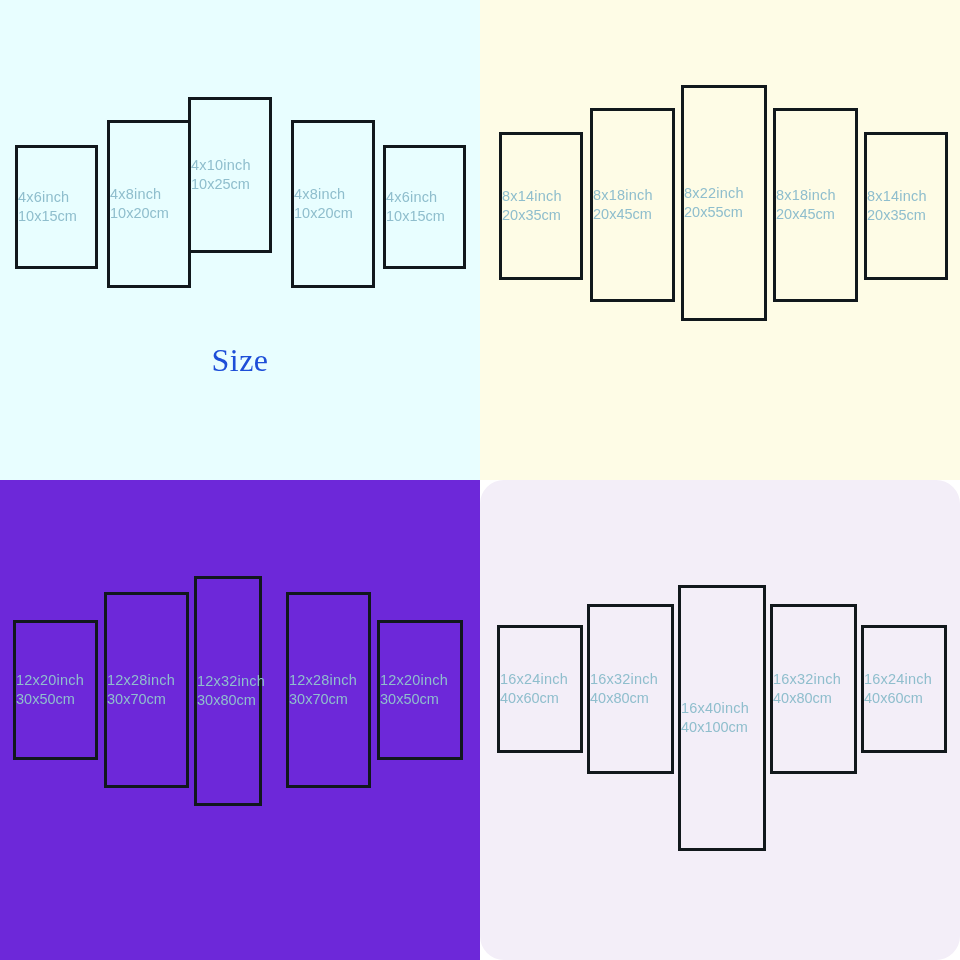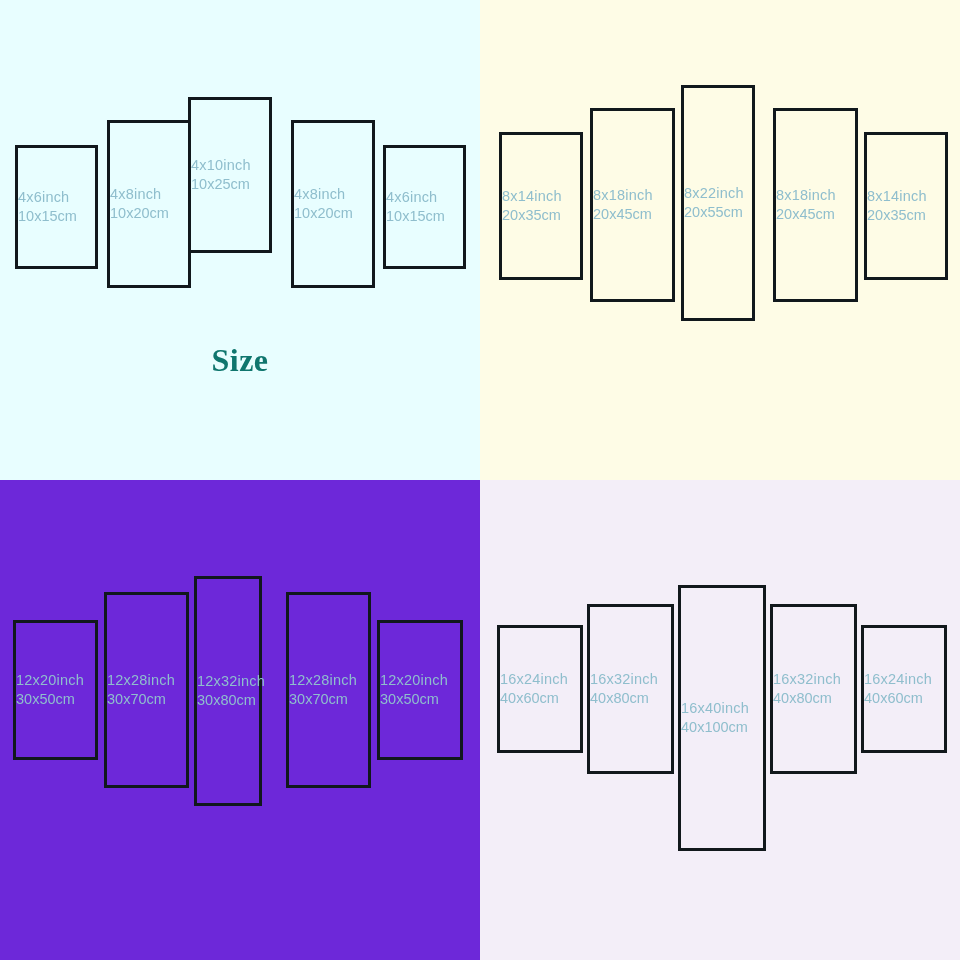--- a/index.html
+++ b/index.html
@@ -60,24 +60,24 @@
   }
   .panel-line.cm { letter-spacing: 0px; }
 
   
   .caption {
     position: absolute;
     left: 0;
     width: 480px;
     text-align: center;
     font-family: "Liberation Serif", serif;
-    font-weight: bold;
+    font-weight: normal;
     font-size: 32px;
     letter-spacing: 0.5px;
-    color: #0f766e;
+    color: #1d4ed8;
   }
   .cap-top    { top: 342px; }
 </style>
 </head>
 <body>
 
 <div class="board">
 
   <div class="quadrant q-tl" style="background: rgb(232, 254, 255);">
     <div class="cluster">
@@ -108,21 +108,21 @@
   <div class="quadrant q-tr" style="background: rgb(254, 252, 230);">
     <div class="cluster">
         <div class="panel" style="left: 19px; top: 132px; width: 84px; height: 148px;">
           <div class="panel-line">8x14inch</div>
           <div class="panel-line cm">20x35cm</div>
         </div>
         <div class="panel" style="left: 110px; top: 108px; width: 85px; height: 194px;">
           <div class="panel-line">8x18inch</div>
           <div class="panel-line cm">20x45cm</div>
         </div>
-        <div class="panel" style="left: 201px; top: 85px; width: 74px; height: 236px;">
+        <div class="panel" style="left: 201px; top: 85px; width: 86px; height: 236px;">
           <div class="panel-line">8x22inch</div>
           <div class="panel-line cm">20x55cm</div>
         </div>
         <div class="panel" style="left: 293px; top: 108px; width: 85px; height: 194px;">
           <div class="panel-line">8x18inch</div>
           <div class="panel-line cm">20x45cm</div>
         </div>
         <div class="panel" style="left: 384px; top: 132px; width: 84px; height: 148px;">
           <div class="panel-line">8x14inch</div>
           <div class="panel-line cm">20x35cm</div>
@@ -149,21 +149,21 @@
           <div class="panel-line cm">30x70cm</div>
         </div>
         <div class="panel" style="left: 377px; top: 140px; width: 86px; height: 140px;">
           <div class="panel-line">12x20inch</div>
           <div class="panel-line cm">30x50cm</div>
         </div>
       </div>
 
   </div>
 
-  <div class="quadrant q-br" style="background: rgb(243, 238, 248);">
+  <div class="quadrant q-br" style="background: rgb(243, 238, 248); border-radius: 24px;">
     <div class="cluster">
         <div class="panel" style="left: 17px; top: 145px; width: 86px; height: 128px;">
           <div class="panel-line">16x24inch</div>
           <div class="panel-line cm">40x60cm</div>
         </div>
         <div class="panel" style="left: 107px; top: 124px; width: 87px; height: 170px;">
           <div class="panel-line">16x32inch</div>
           <div class="panel-line cm">40x80cm</div>
         </div>
         <div class="panel" style="left: 198px; top: 105px; width: 88px; height: 266px;">

